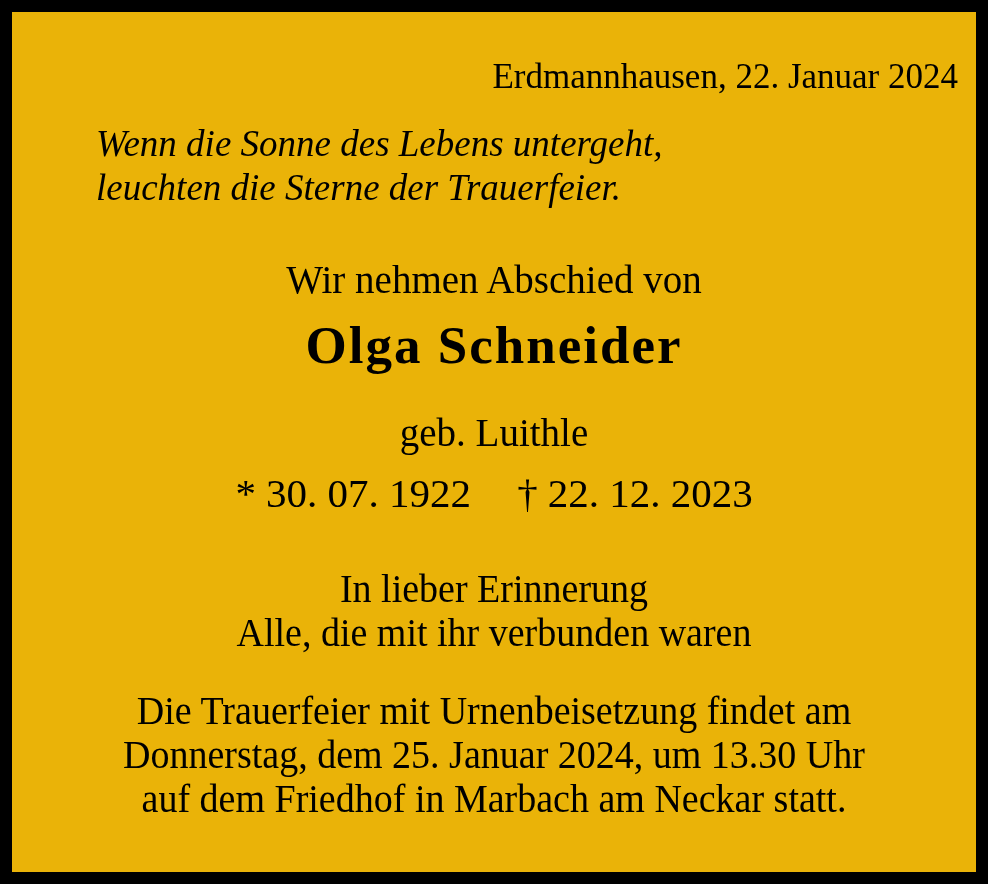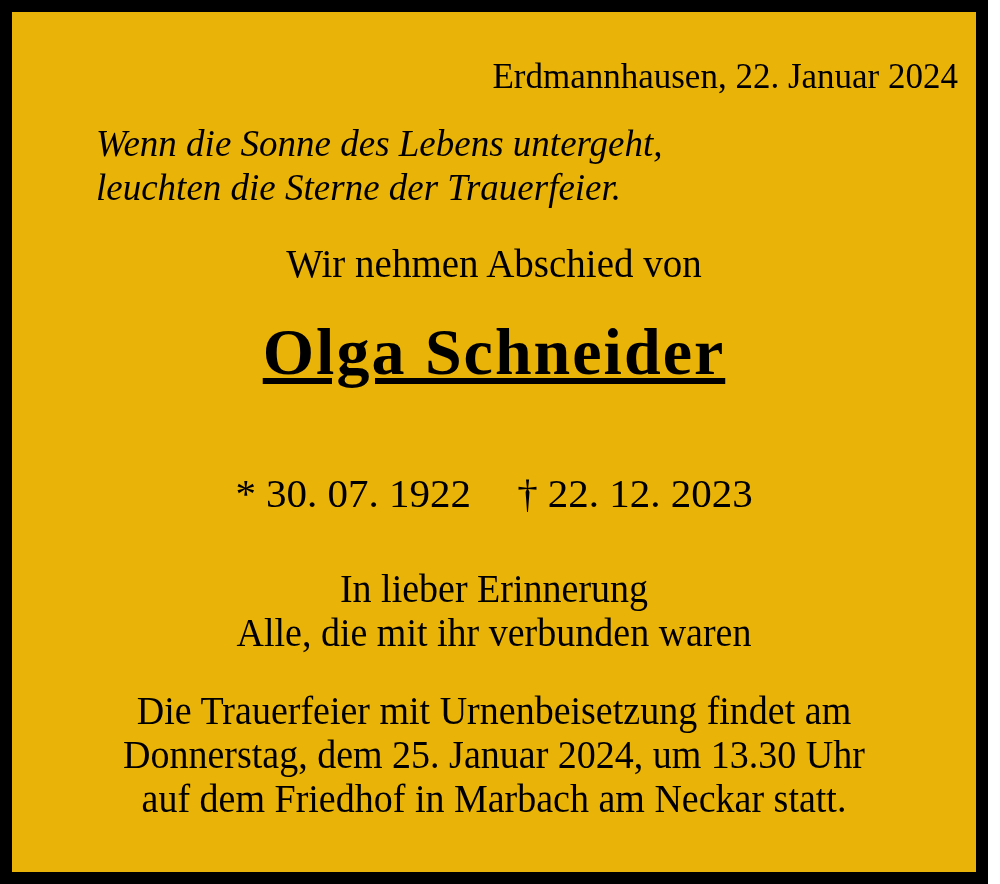--- a/index.html
+++ b/index.html
@@ -37,31 +37,30 @@
   .epigraph {
     top: 110px;
     left: 45px;
     font-style: italic;
     font-size: 37px;
     line-height: 44px;
     text-align: left;
     margin-left: 39px;
   }
   .intro {
-    top: 232px;
+    top: 248px;
     font-size: 39px;
     line-height: 1;
   }
   .name {
     top: 307px;
-    font-size: 66px;
+    font-size: 53px;
     font-weight: bold;
     letter-spacing: 2px;
     line-height: 1;
-    text-decoration: underline;
   }
   .maiden {
     top: 401px;
     font-size: 39px;
     line-height: 1;
   }
   .dates {
     top: 461px;
     font-size: 41px;
     line-height: 1;
@@ -102,20 +101,21 @@
 
   <div class="abs epigraph">
     <div>Wenn die Sonne des Lebens untergeht,</div>
     <div>leuchten die Sterne der Trauerfeier.</div>
   </div>
 
   <div class="abs centered intro">Wir nehmen Abschied von</div>
 
   <div class="abs centered name">Olga Schneider</div>
 
+  <div class="abs centered maiden">geb. Luithle</div>
 
   <div class="abs centered dates">
     <span class="birth-part">
       <span class="symbol">*</span><span>30. 07. 1922</span>
     </span>
     <span class="death-part">
       <span class="symbol">†</span><span>22. 12. 2023</span>
     </span>
   </div>
 

